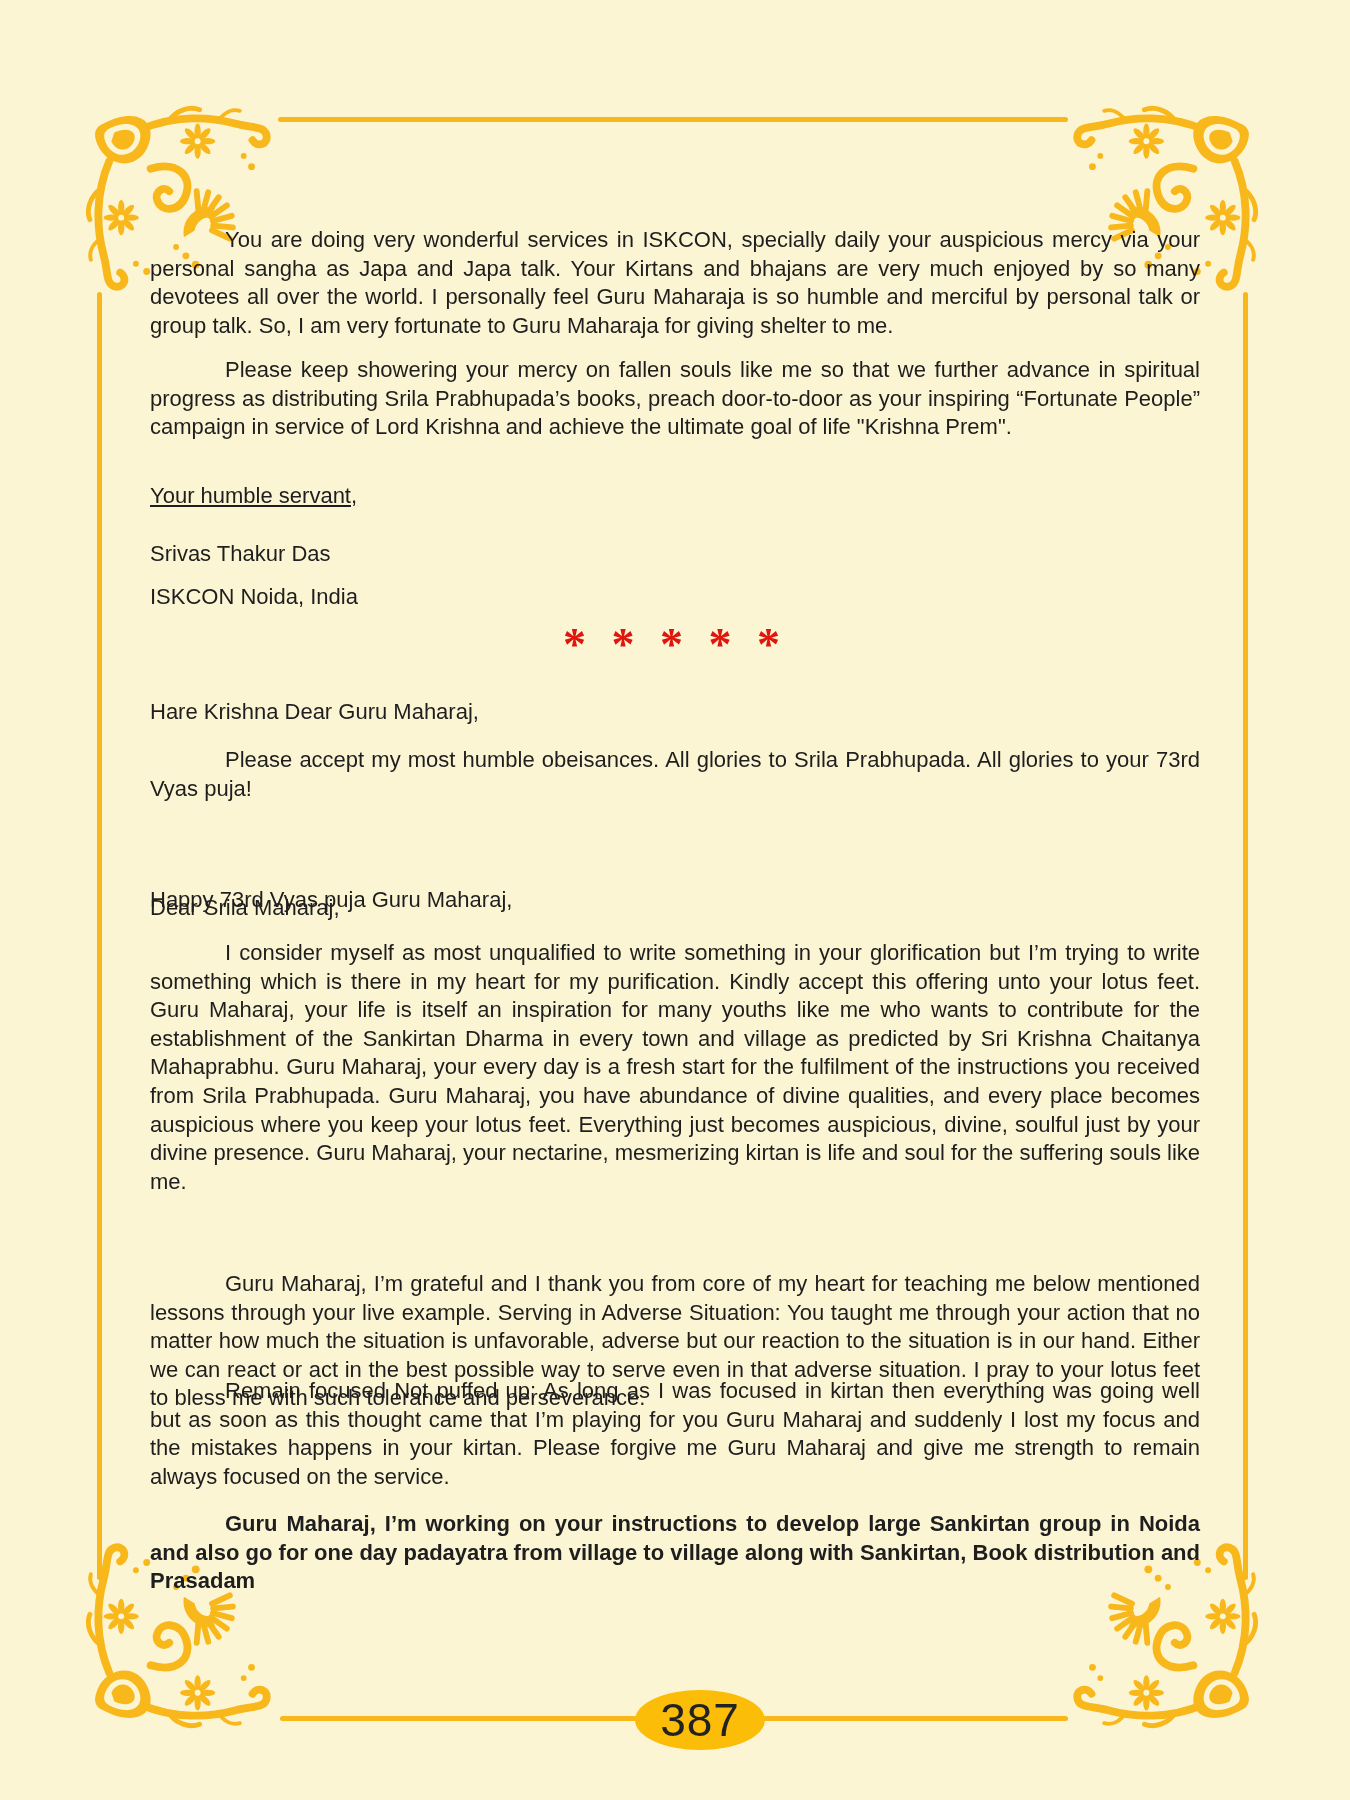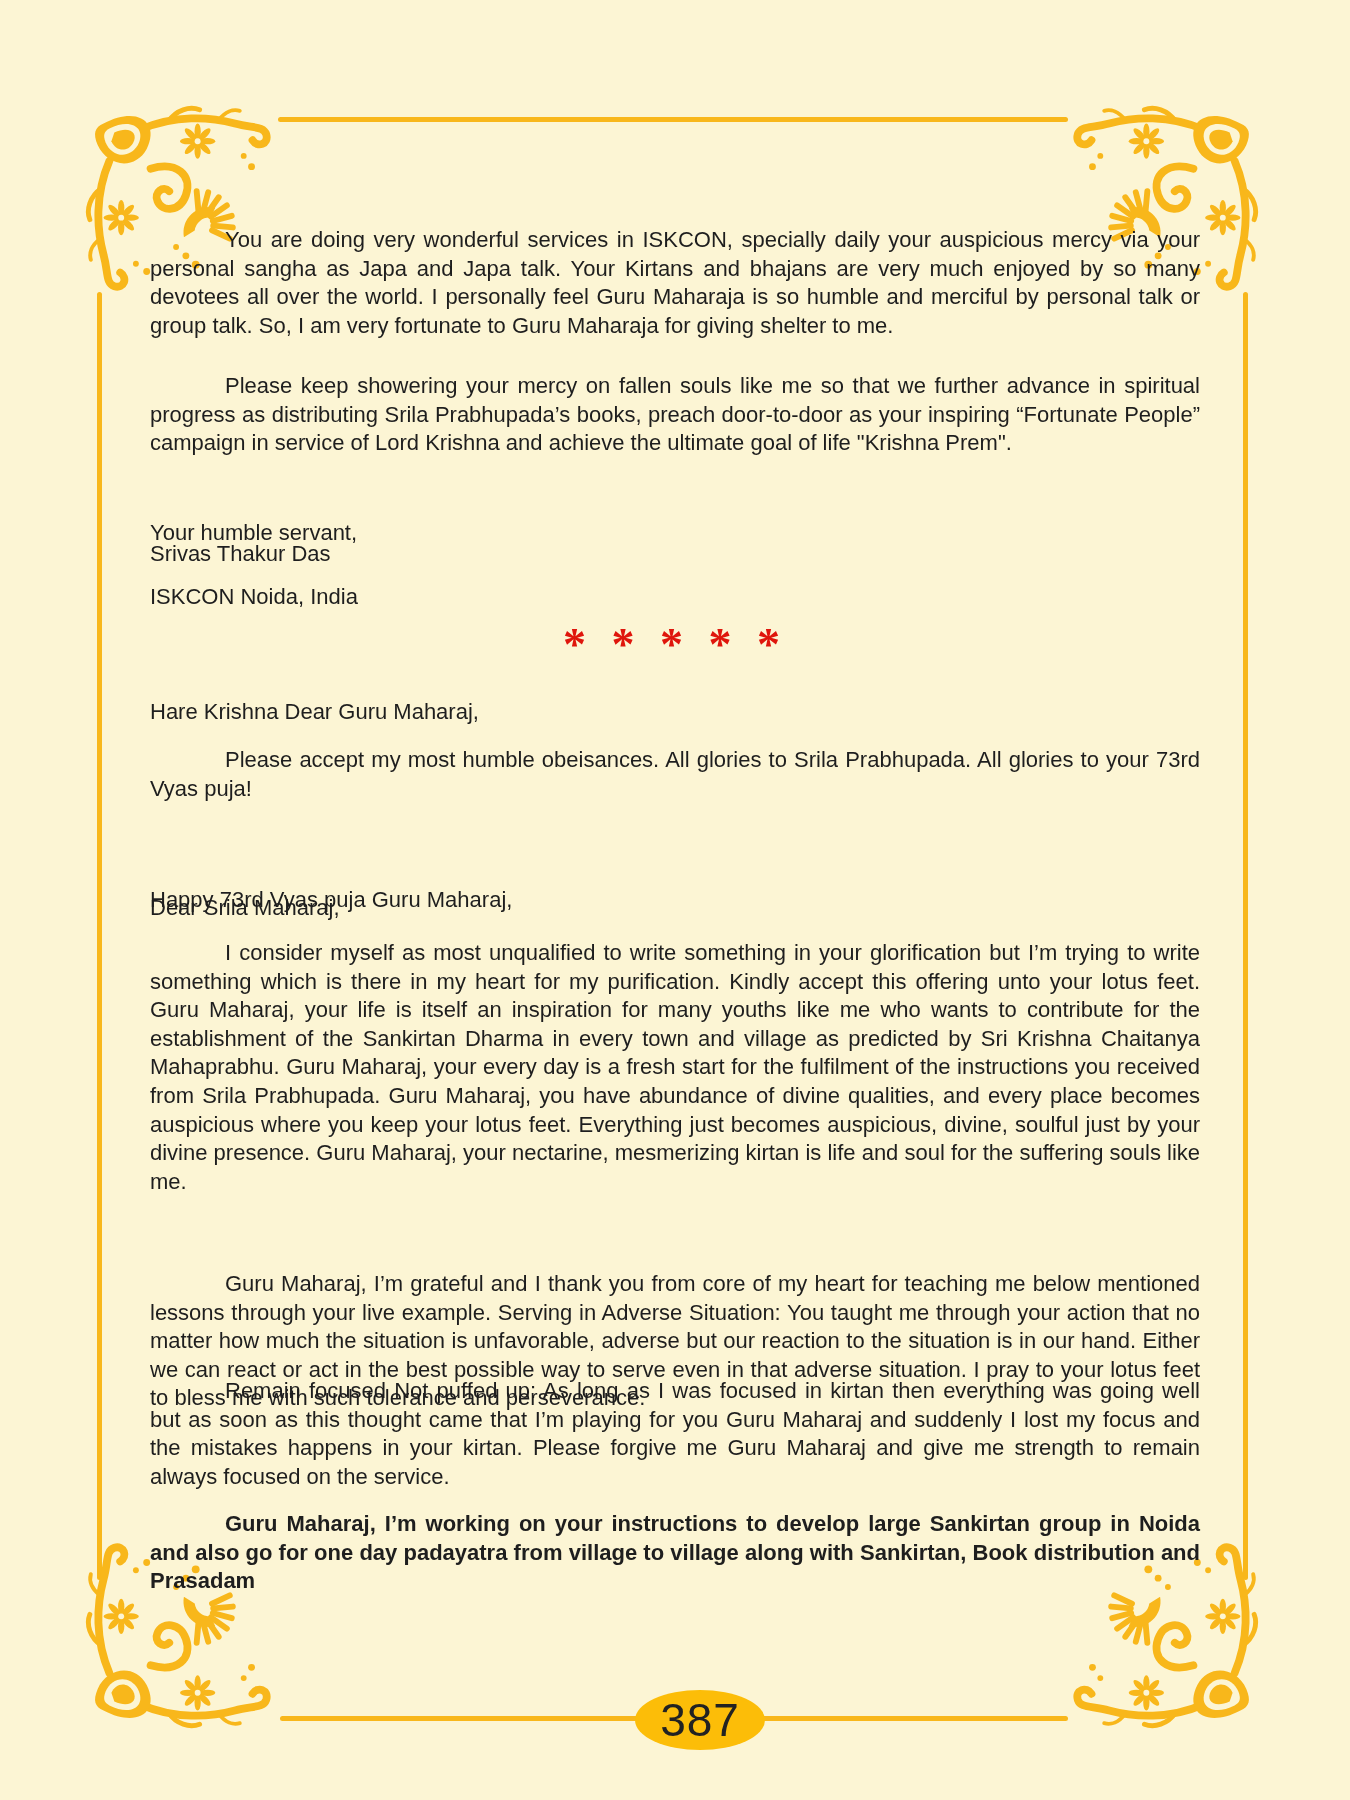--- a/index.html
+++ b/index.html
@@ -36,22 +36,22 @@
   
   .textcol{position:absolute;left:150px;top:0;width:1050px;height:1800px;}
   .block{
     position:absolute;left:0;width:100%;margin:0;
     font-size:22px;line-height:28.6px;
   }
   .just{text-align:justify;}
   .indent{text-indent:75px;}
 
   .t-services{top:206px;}
-  .t-mercy{top:352px;}
-  .t-closing{top:499px;}
+  .t-mercy{top:336px;}
+  .t-closing{top:462px;text-decoration:underline;}
   .t-signature{top:520px;}
   .t-location{top:563px;}
   .t-separator{top:602px;text-align:center;}
   .t-salutation{top:678px;}
   .t-obeisances{top:726px;}
   .t-happy{top:866px;}
   .t-dear{top:874px;}
   .t-consider{top:919px;}
   .t-grateful{top:1250px;}
   .t-focused{top:1357px;}

